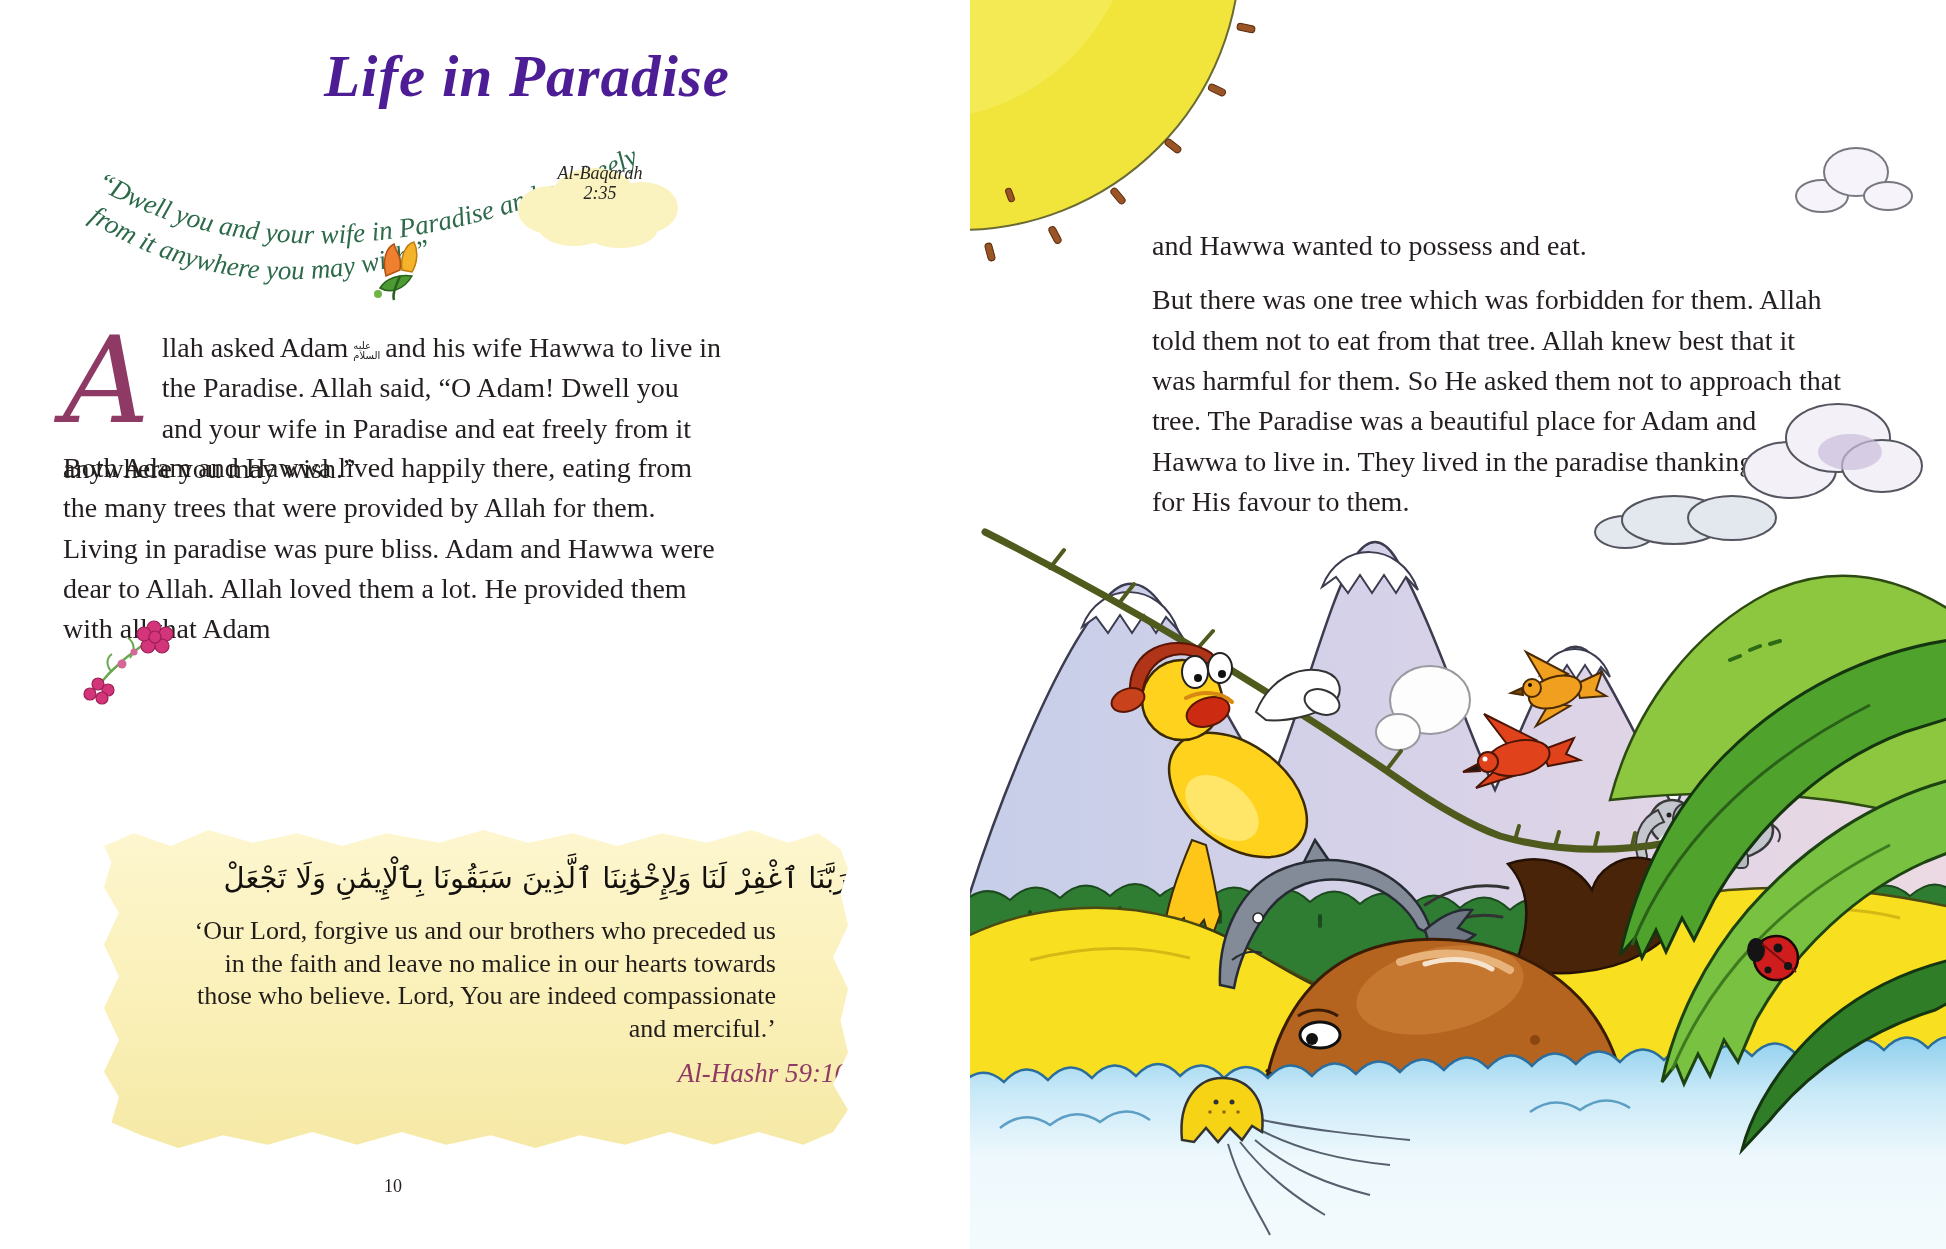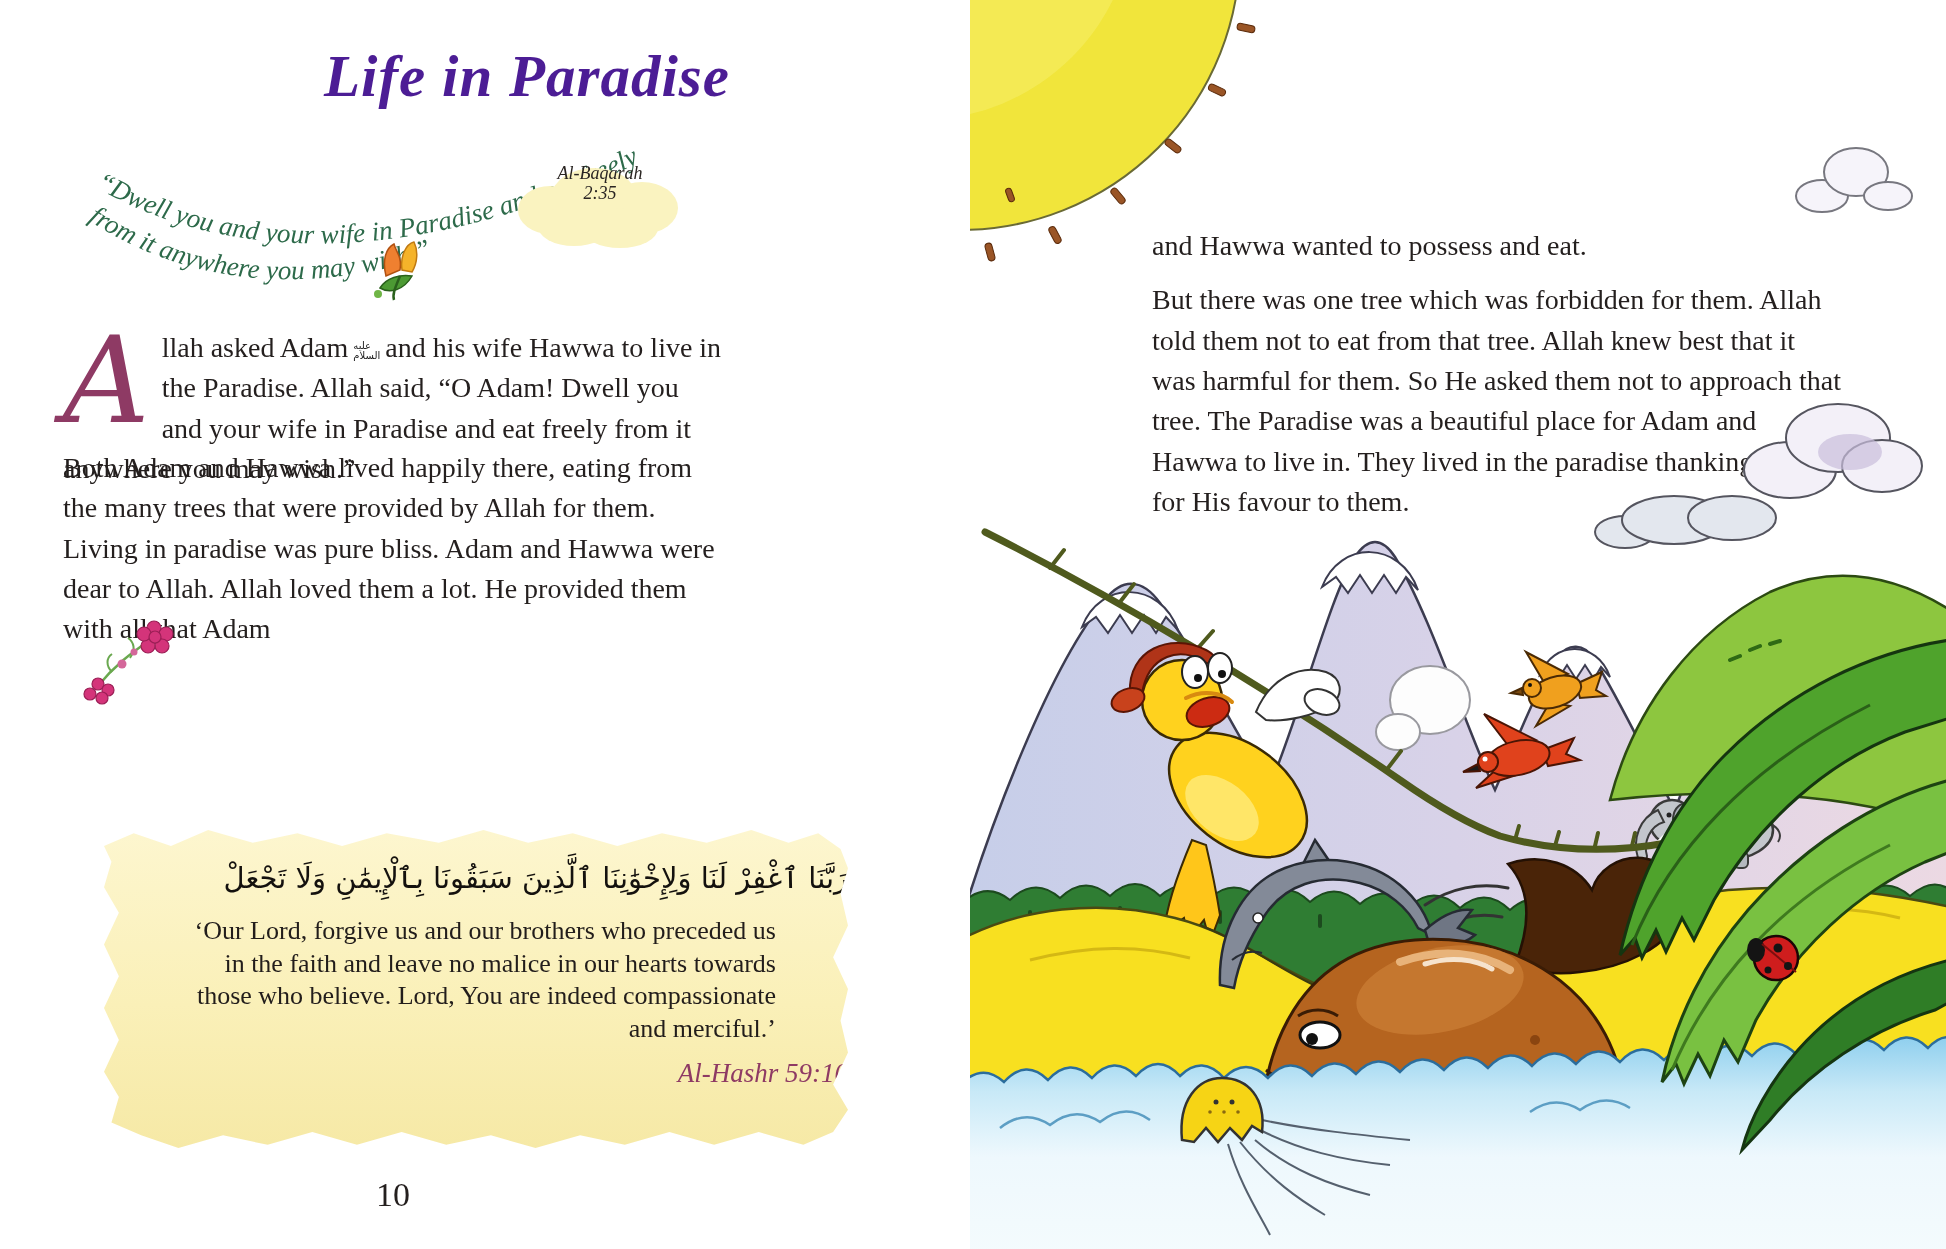--- a/index.html
+++ b/index.html
@@ -51,21 +51,21 @@
     direction:rtl;font-family:"DejaVu Sans",sans-serif;
     font-size:29px;line-height:1.55;color:#14110e;
   }
   #arabic1{margin-top:26px;}
   #translation{
     width:600px;margin:14px auto 0;font-size:26px;line-height:1.26;color:#221d1b;
   }
   #verse-ref{
     margin-top:12px;font-style:italic;font-size:27px;color:#8e3a64;
   }
-  #page-num{left:63px;top:1176px;width:660px;text-align:center;font-size:34px;}
+  #page-num{left:63px;top:1176px;width:660px;text-align:center;font-size:18px;}
 
   
   #illustration{left:970px;top:0;width:976px;height:1249px;}
   #right-text{left:1152px;top:202px;width:692px;margin-top:24px;}
   #right-text p{margin:0 0 14px 0;}
 </style>
 </head>
 <body>
 
 <div class="abs" id="title">Life in Paradise</div>

